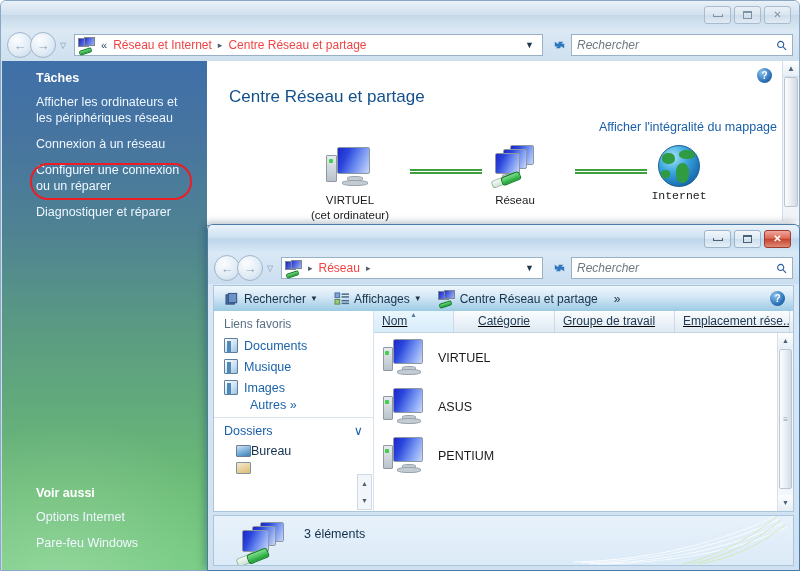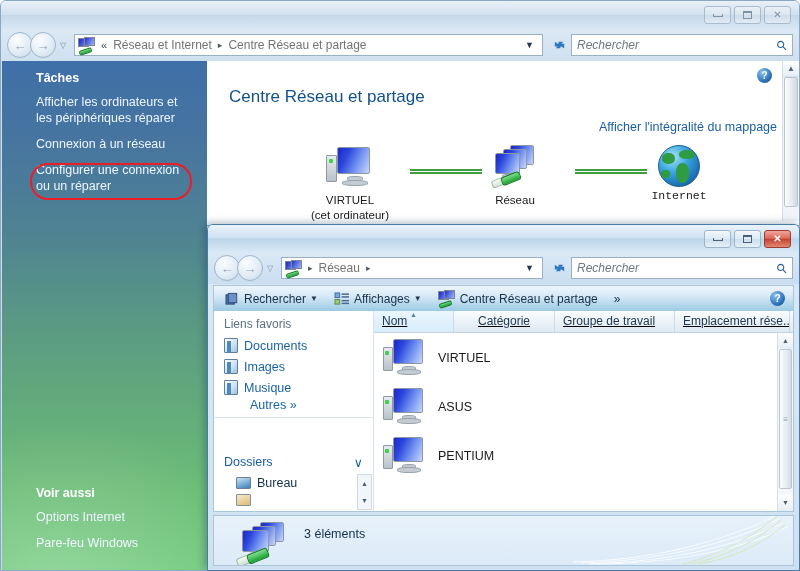--- a/index.html
+++ b/index.html
@@ -55,21 +55,21 @@
     color:#8ea5ba; font-size: 13px; line-height:1;
   }
   .navbtn.back { margin-right:-3px; }
   .navdrop { width:14px; text-align:center; color:#7d93a8; font-size:8px; }
   .addrbar {
     flex: 1; height: 22px; margin: 0 4px;
     background:#ffffff; border:1px solid #9ab0c4;
     display:flex; align-items:center; padding: 0 3px; gap: 3px;
     font-size: 12px; color:#1a1a1a;
   }
-  .addr-crumb { color:#737373; padding:0 1px; white-space:nowrap; }
+  .addr-crumb { color:#ef4444; padding:0 1px; white-space:nowrap; }
   .addr-sep { color:#4b5b6b; font-size:9px; padding:0 2px; }
   .addr-chev { color:#30435a; font-size:11px; padding:0 2px; }
   .addr-spacer { flex:1; }
   .addr-caret { color:#21364f; font-size:9px; padding:0 5px; }
   .refreshbtn {
     width:24px; height:24px; display:flex; align-items:center; justify-content:center;
     color:#2b6bb5; font-size:14px; font-weight:bold;
   }
   .searchbox {
     width: 222px; height: 22px; background:#fff; border:1px solid #9ab0c4;
@@ -168,23 +168,23 @@
     display:flex; overflow:hidden;
   }
   .navpane { width:160px; background:#ffffff; border-right:1px solid #d8e3ed; position:relative; }
   .np-head { color:#5b7186; font-size:12px; padding:6px 0 4px 10px; }
   .np-item { display:flex; align-items:center; gap:6px; padding:3px 0 3px 10px; font-size:12.5px; color:#1b63a8; cursor:pointer; }
   .fav-ico { width:14px; height:15px; border:1px solid #5f7f9e; border-radius:1px;
      background: linear-gradient(135deg,#ffffff 0%,#cfe2f3 55%,#9dc2dd 100%); position:relative; }
   .fav-ico i { position:absolute; left:2px; top:2px; width:4px; height:11px; background:#4e8ab8; }
   .np-more { padding-left:36px; font-size:12.5px; color:#1b63a8; cursor:pointer; }
   .np-sep { height:1px; background:#d8e3ed; margin:5px 0 0; }
-  .np-dossiers { display:flex; justify-content:space-between; padding:5px 10px 4px 10px;
-     font-size:12.5px; color:#1b5fa8; cursor:pointer;margin-top:32px; }
-  .tree-row { display:flex; align-items:center; gap:6px; padding:2px 0 2px 22px; font-size:12.5px; color:#14324f; }
+  .np-dossiers { display:flex; align-items:center; justify-content:space-between; padding:5px 10px 4px 10px;
+     font-size:12.5px; color:#1b5fa8; cursor:pointer; }
+  .tree-row { display:flex; align-items:center; gap:0; padding:2px 0 2px 22px; font-size:12.5px; color:#14324f; }
   .mini-mon { width:15px; height:12px; border:1px solid #6a7f92; border-radius:1px;
      background: linear-gradient(160deg,#cfe4f5 0%,#6fa8d4 60%,#3f7fb5 100%); }
   .tree-scroll { position:absolute; right:1px; bottom:1px; width:15px; height:36px;
      background:#f2f6fa; border:1px solid #cdd9e4; }
   .tree-scroll div { height:17px; text-align:center; font-size:7px; color:#4b5f73; line-height:17px; }
 
   .listpane { flex:1; position:relative; background:#ffffff; }
   .colhead { display:flex; height:22px;
      background: linear-gradient(180deg,#fbfdfe 0%,#eaf1f7 55%,#dfeaf3 100%);
      border-bottom:1px solid #c3d3e1;text-decoration:underline; }
@@ -290,23 +290,24 @@
       </div>
 
       <div class="searchbox">
         <span class="ph">Rechercher</span>
         <span class="mag">⚲</span>
       </div>
     </div>
 
     <div class="w1-sidebar">
       <div class="side-head">Tâches</div>
-      <div class="side-link">Afficher les ordinateurs et les périphériques réparer</div>
+      <div class="side-link">Afficher les ordinateurs et les périphériques réseau</div>
       <div class="side-link">Connexion à un réseau</div>
       <div class="side-link">Configurer une connexion ou un réparer</div>
+      <div class="side-link">Diagnostiquer et réparer</div>
       <div class="redring"></div>
 
       <div class="side-bottom">
         <div class="side-head">Voir aussi</div>
         <div class="side-link">Options Internet</div>
         <div class="side-link">Pare-feu Windows</div>
       </div>
     </div>
 
     <div class="w1-content">
@@ -455,27 +456,27 @@
         <div class="np-item">
           <span class="fav-ico">
               <i></i>
             </span>
           <span>Documents</span>
         </div>
         <div class="np-item">
           <span class="fav-ico">
               <i></i>
             </span>
-          <span>Images</span>
+          <span>Musique</span>
         </div>
         <div class="np-item">
           <span class="fav-ico">
               <i></i>
             </span>
-          <span>Musique</span>
+          <span>Images</span>
         </div>
         <div class="np-more">
           <span>Autres</span>
           <span>»</span>
         </div>
         <div class="np-sep"></div>
         <div class="np-dossiers">
           <span>Dossiers</span>
           <span>∨</span>
         </div>

